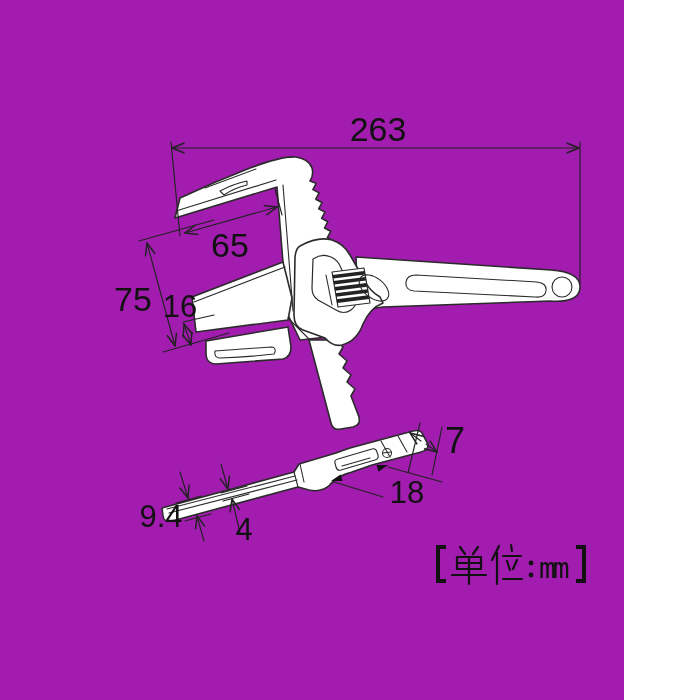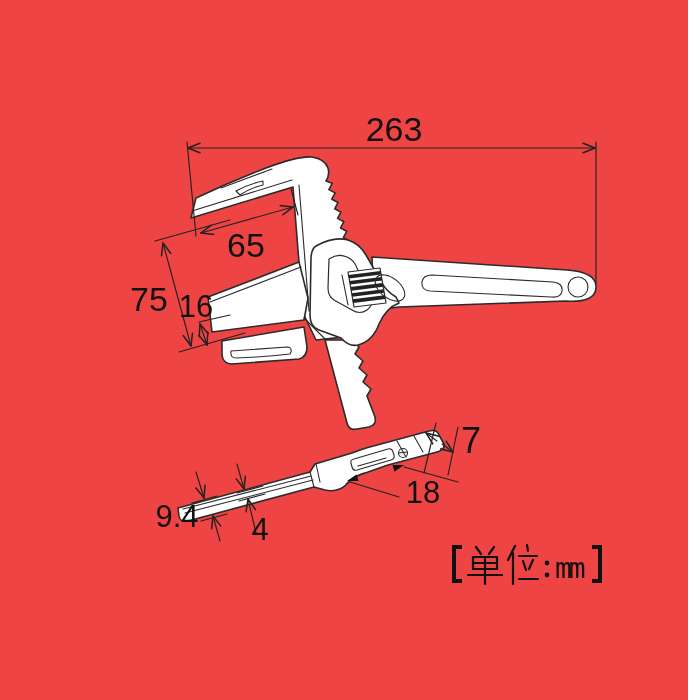--- a/index.html
+++ b/index.html
@@ -1,17 +1,17 @@
 <!DOCTYPE html>
 <html><head>
 <meta charset="utf-8">
 <style>
   html,body{margin:0;padding:0;background:#ffffff;}
-  .canvas{position:relative;width:672px;height:700px;background:#ef4444;overflow:hidden;
-          font-family:"Liberation Sans",sans-serif;padding-left:16px;}
+  .canvas{position:relative;width:624px;height:700px;background:#a21caf;overflow:hidden;
+          font-family:"Liberation Sans",sans-serif;}
   svg{display:block;}
   .outline{fill:#ffffff;stroke:#2b2b2b;stroke-width:1.6;stroke-linejoin:round;stroke-linecap:round;}
   .detail{fill:none;stroke:#2b2b2b;stroke-width:1.1;stroke-linecap:round;}
   .dim{fill:none;stroke:#222222;stroke-width:1.15;stroke-linecap:round;}
   .dimtxt{fill:#111111;font-family:"Liberation Sans",sans-serif;}
   .glyph{fill:none;stroke:#111111;stroke-width:2.2;stroke-linecap:round;stroke-linejoin:round;}
   .bracket{fill:none;stroke:#111111;stroke-width:4;stroke-linecap:butt;}
 </style>
 </head>
 <body>

